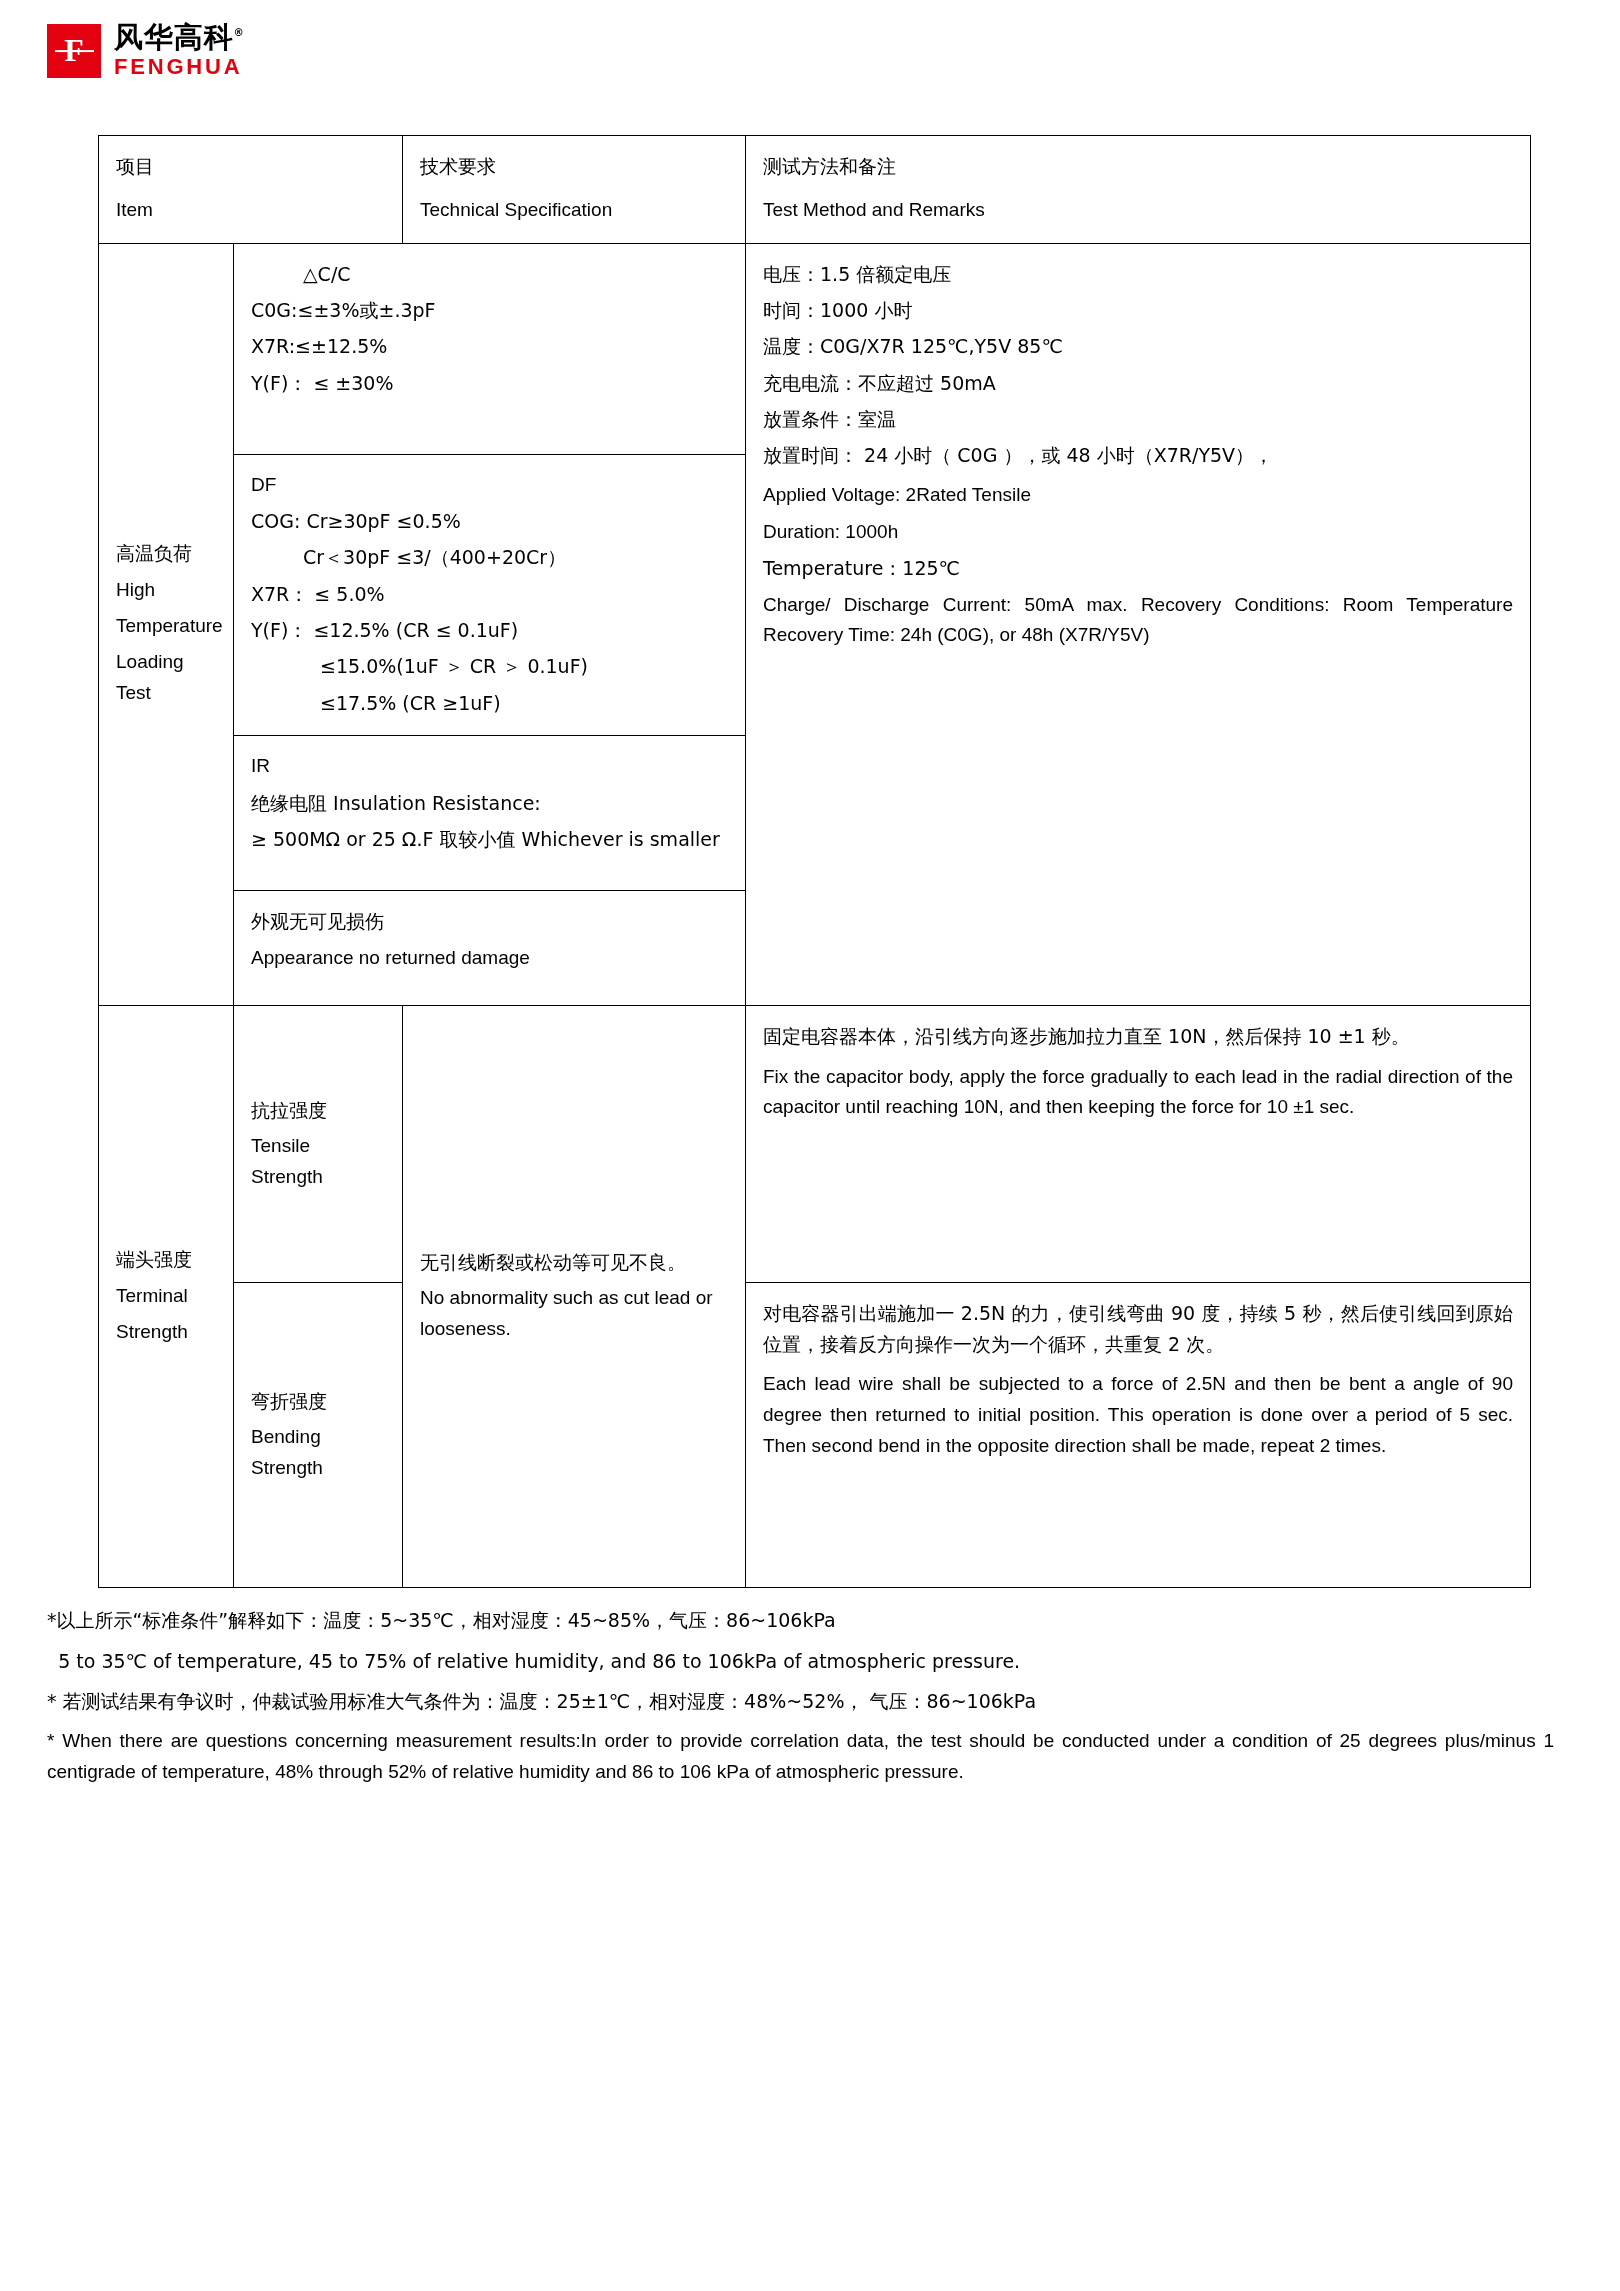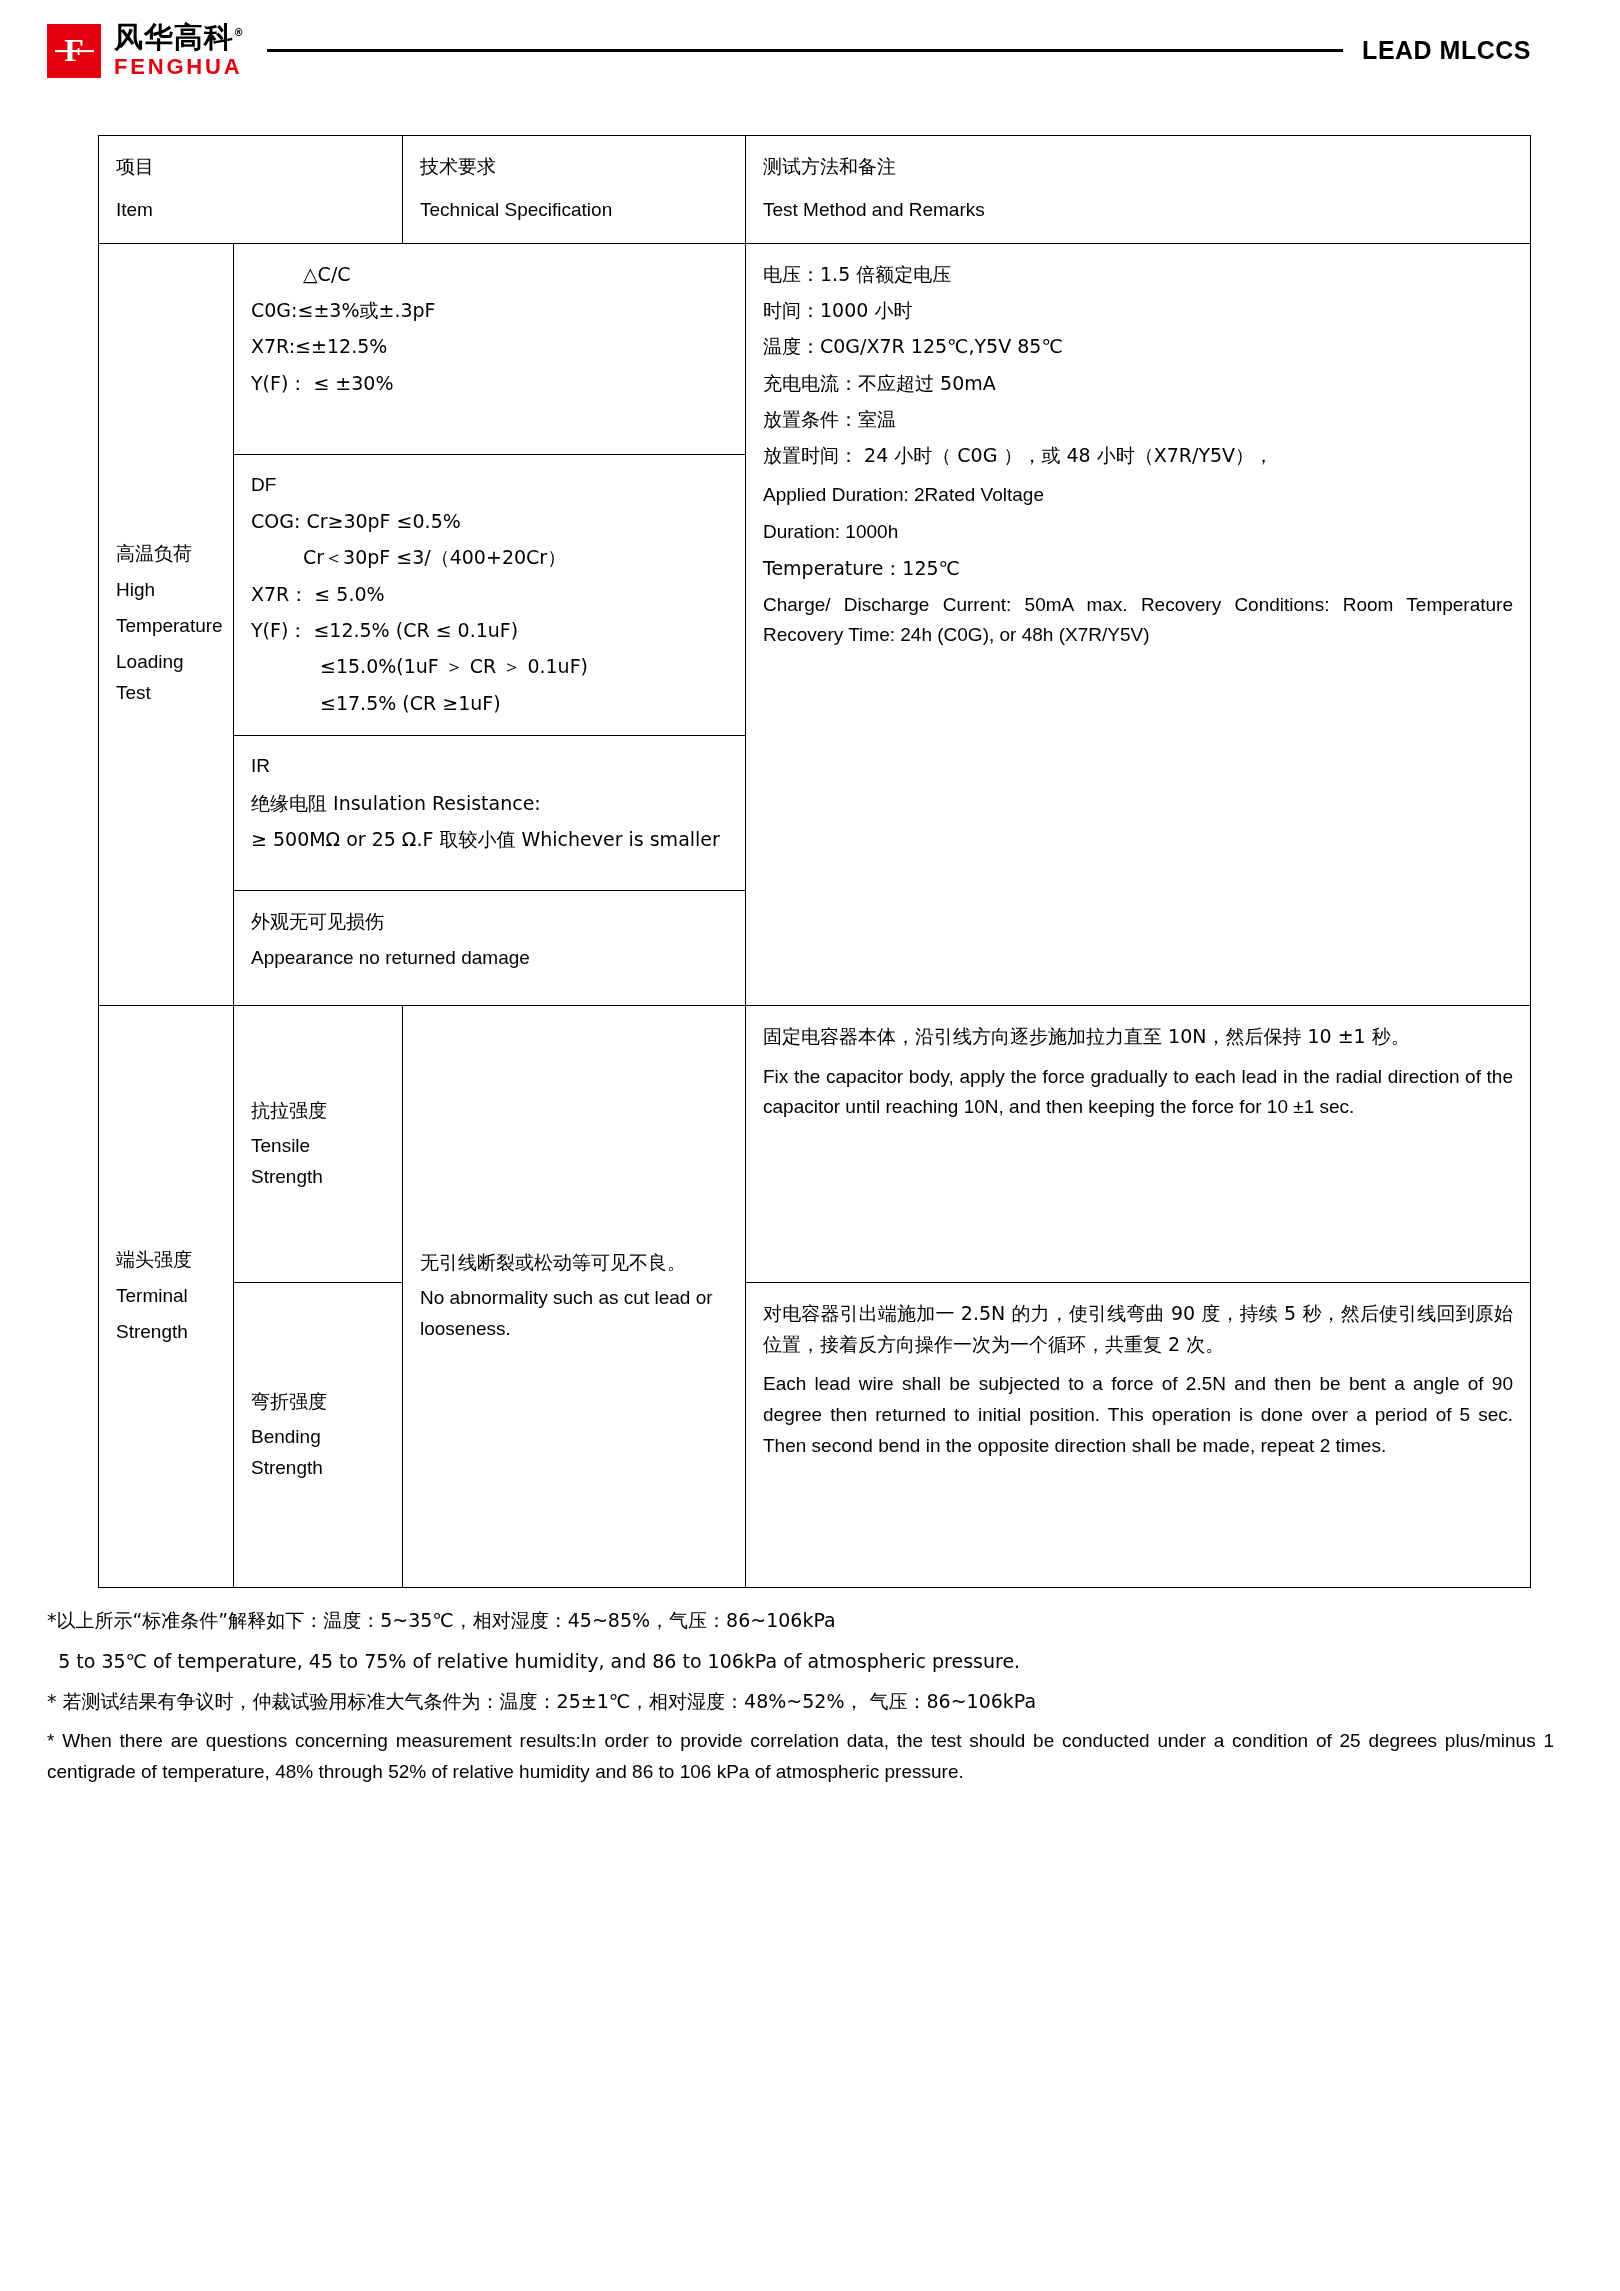--- a/index.html
+++ b/index.html
@@ -149,24 +149,20 @@
   <div class="header">
     <div class="brand">
       <div class="brand-mark">
           <span>F</span>
         </div>
       <div class="brand-text">
         <span class="brand-cn cn"><span>风华高科</span><span class="brand-reg">®</span></span>
         <span class="brand-en">FENGHUA</span>
       </div>
     </div>
-    <div class="header-right">
-      <div class="header-rule"></div>
-      <div class="header-title">LEAD MLCCS</div>
-    </div>
   </div>
 
   <div class="table-wrap">
     <table class="spec">
       <colgroup>
         <col style="width:135px">
         <col style="width:169px">
         <col style="width:343px">
         <col style="width:785px">
       </colgroup>
@@ -200,21 +196,21 @@
           <div class="p cn">X7R:≤±12.5%</div>
           <div class="p cn">Y(F)： ≤ ±30%</div>
         </td>
         <td rowspan="4">
           <div class="p cn">电压：1.5 倍额定电压</div>
           <div class="p cn">时间：1000 小时</div>
           <div class="p cn">温度：C0G/X7R 125℃,Y5V 85℃</div>
           <div class="p cn">充电电流：不应超过 50mA</div>
           <div class="p cn">放置条件：室温</div>
           <div class="pj cn">放置时间： 24 小时（ C0G ），或 48 小时（X7R/Y5V），</div>
-          <div class="p">Applied Duration: 2Rated Voltage</div>
+          <div class="p">Applied Voltage: 2Rated Tensile</div>
           <div class="p">Duration: 1000h</div>
           <div class="p cn">Temperature：125℃</div>
           <div class="pj">Charge/ Discharge Current: 50mA max. Recovery Conditions: Room Temperature Recovery Time: 24h (C0G), or 48h (X7R/Y5V)</div>
         </td>
       </tr>
 
       <tr>
         <td colspan="2" style="height:232px">
           <div class="p">DF</div>
           <div class="p cn">COG: Cr≥30pF ≤0.5%</div>

